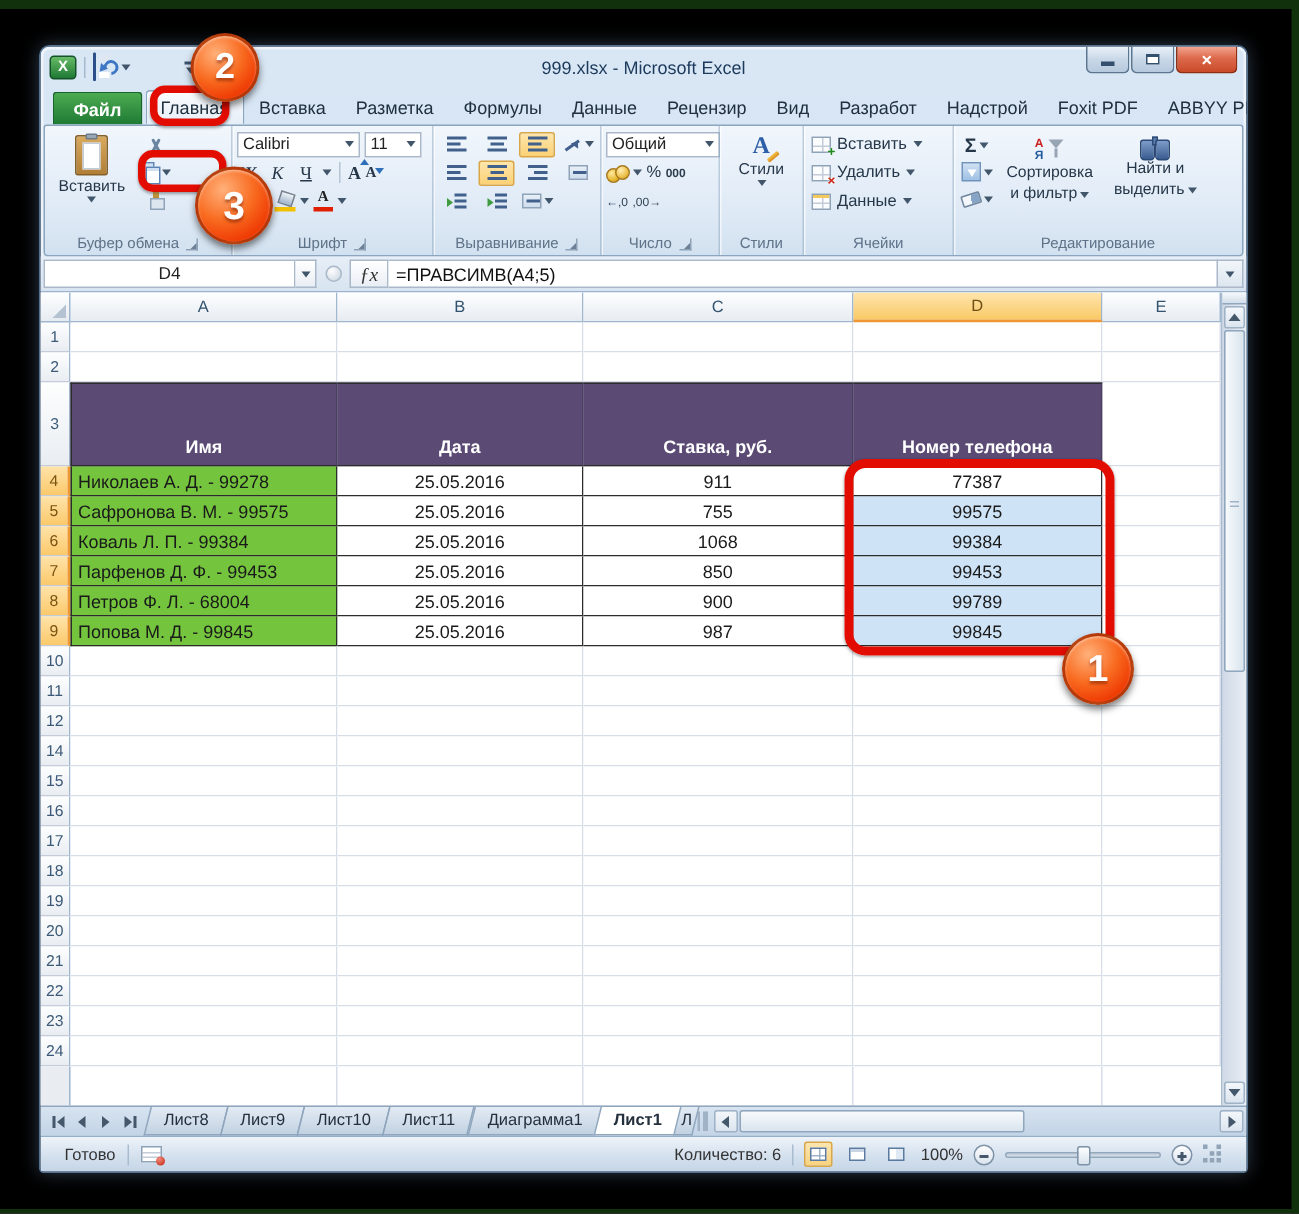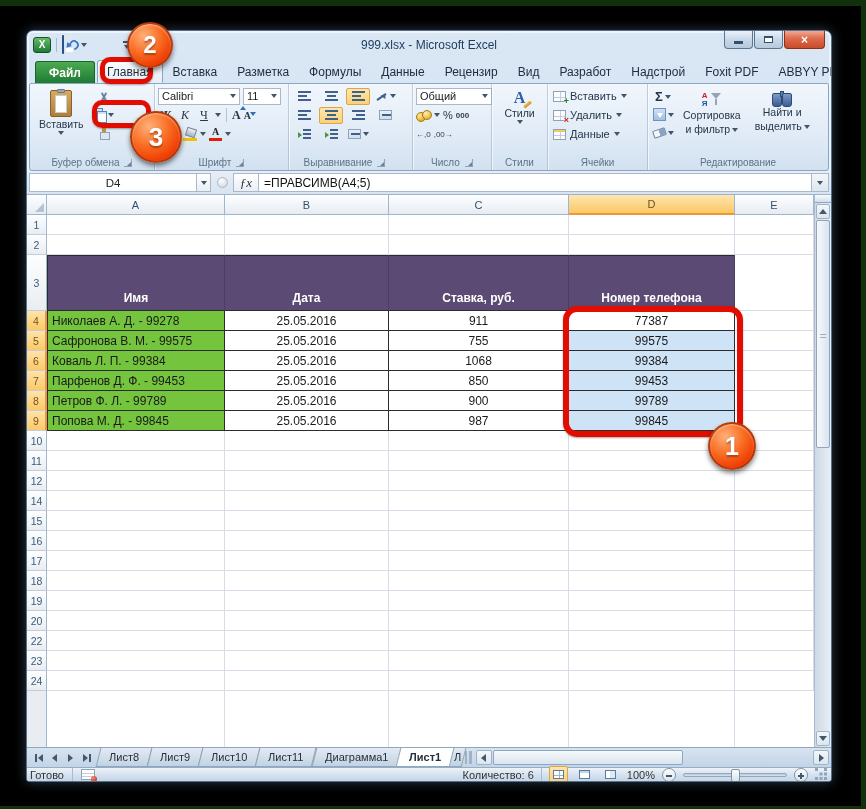--- a/index.html
+++ b/index.html
@@ -209,22 +209,22 @@
   .stab .stlbl { transform:skewX(14deg); display:block; }
   .stab.active { background:#fff; font-weight:bold; z-index:2; }
   .stab.partial { width:13px; padding:0 2px; overflow:hidden; }
   .tabsplit { width:7px; margin:3px 2px; background:linear-gradient(to right,#9fb2c6 2px,transparent 2px,transparent 4px,#9fb2c6 4px); }
   .hscroll { flex:1; display:flex; align-items:stretch; margin:2px 2px; gap:1px; }
   .hbtn { width:16px; border:1px solid #9fb2c6; border-radius:2px; background:linear-gradient(#f3f7fb,#dce5ef); display:flex; align-items:center; justify-content:center; }
   .hthumb { width:190px; border:1px solid #8fa6bd; border-radius:2px; background:linear-gradient(#f7fafc,#d9e4ee); }
   .htrack { flex:1; }
 
   
-  .statusbar { height:14px; display:flex; align-items:center; background:linear-gradient(#eef3f9,#d2dfed 60%,#c6d6e7);
-    border-top:1px solid #95aec7; font-size:11px; color:#333; padding:0 3px; gap:8px; border-radius:0 0 3px 3px; flex:0 0 auto; }
+  .statusbar { height:24px; display:flex; align-items:center; background:linear-gradient(#eef3f9,#d2dfed 60%,#c6d6e7);
+    border-top:1px solid #95aec7; font-size:11px; color:#333; padding:0 16px; gap:8px; border-radius:0 0 3px 3px; flex:0 0 auto; }
   .ssep { width:1px; height:14px; background:#a9bccf; }
   .ic-macro { position:relative; width:14px; height:11px; background:#fff; border:1px solid #8fa3b8;
     background-image:linear-gradient(#c3ccd8,#c3ccd8),linear-gradient(#c3ccd8,#c3ccd8); background-size:100% 1px; background-position:0 3px,0 6px; background-repeat:no-repeat; }
   .ic-macro::after { content:""; position:absolute; right:-3px; bottom:-3px; width:6px; height:6px; border-radius:50%; background:radial-gradient(circle at 35% 30%,#f08a7a,#c42310); }
   .sb-right { margin-left:auto; display:flex; align-items:center; gap:7px; }
   .vb { width:19px; height:17px; border:1px solid transparent; display:flex; align-items:center; justify-content:center; }
   .vb.on { background:linear-gradient(#fce6b0,#f9d27d); border-color:#d9a648; border-radius:2px; }
   .ic-vb1 { width:11px; height:9px; border:1px solid #5a7aa0; background-color:#fff;
     background-image:linear-gradient(#9fb3c9,#9fb3c9),linear-gradient(#9fb3c9,#9fb3c9); background-size:1px 100%,100% 1px; background-position:5px 0,0 4px; background-repeat:no-repeat; }
   .ic-vb2 { width:11px; height:9px; border:1px solid #5a7aa0; background:#fff; box-shadow:inset 0 2px 0 #c6d4e4; }
@@ -421,21 +421,21 @@
                 </div>
             </div>
           </div>
         </div>
         <div class="glabel">
             <span>Выравнивание</span>
             <span class="dlg"></span>
           </div>
       </div>
 
-      <div class="group" style="width:79px;margin-left:12px;">
+      <div class="group" style="width:79px;">
         <div class="gbody">
           <div class="fontcol">
             <div class="frow">
               <div class="combo" style="width:76px;">
                   <span>Общий</span>
                   <span class="dd"></span>
                 </div>
             </div>
             <div class="frow">
               <span class="ic-coin"></span>
@@ -617,21 +617,21 @@
             <div class="grow">
               <div class="rn sel">7</div>
               <div class="cell tname first" style="width: 178px;">Парфенов Д. Ф. - 99453</div>
               <div class="cell tmid" style="width: 164px;">25.05.2016</div>
               <div class="cell tmid" style="width: 180px;">850</div>
               <div class="cell tphone selblue" style="width: 166px;">99453</div>
               <div class="cell plain flexcol"></div>
             </div>
             <div class="grow">
               <div class="rn sel">8</div>
-              <div class="cell tname first" style="width: 178px;">Петров Ф. Л. - 99789</div>
+              <div class="cell tname first" style="width: 178px;">Петров Ф. Л. - 68004</div>
               <div class="cell tmid" style="width: 164px;">25.05.2016</div>
               <div class="cell tmid" style="width: 180px;">900</div>
               <div class="cell tphone selblue" style="width: 166px;">99789</div>
               <div class="cell plain flexcol"></div>
             </div>
             <div class="grow">
               <div class="rn sel">9</div>
               <div class="cell tname first" style="width: 178px;">Попова М. Д. - 99845</div>
               <div class="cell tmid" style="width: 164px;">25.05.2016</div>
               <div class="cell tmid" style="width: 180px;">987</div>
@@ -705,20 +705,28 @@
             <div class="grow">
               <div class="rn">19</div>
               <div class="cell plain" style="width: 178px;"></div>
               <div class="cell plain" style="width: 164px;"></div>
               <div class="cell plain" style="width: 180px;"></div>
               <div class="cell plain" style="width: 166px;"></div>
               <div class="cell plain flexcol"></div>
             </div>
             <div class="grow">
               <div class="rn">20</div>
+              <div class="cell plain" style="width: 178px;"></div>
+              <div class="cell plain" style="width: 164px;"></div>
+              <div class="cell plain" style="width: 180px;"></div>
+              <div class="cell plain" style="width: 166px;"></div>
+              <div class="cell plain flexcol"></div>
+            </div>
+            <div class="grow">
+              <div class="rn">21</div>
               <div class="cell plain" style="width: 178px;"></div>
               <div class="cell plain" style="width: 164px;"></div>
               <div class="cell plain" style="width: 180px;"></div>
               <div class="cell plain" style="width: 166px;"></div>
               <div class="cell plain flexcol"></div>
             </div>
             <div class="grow">
               <div class="rn">22</div>
               <div class="cell plain" style="width: 178px;"></div>
               <div class="cell plain" style="width: 164px;"></div>

